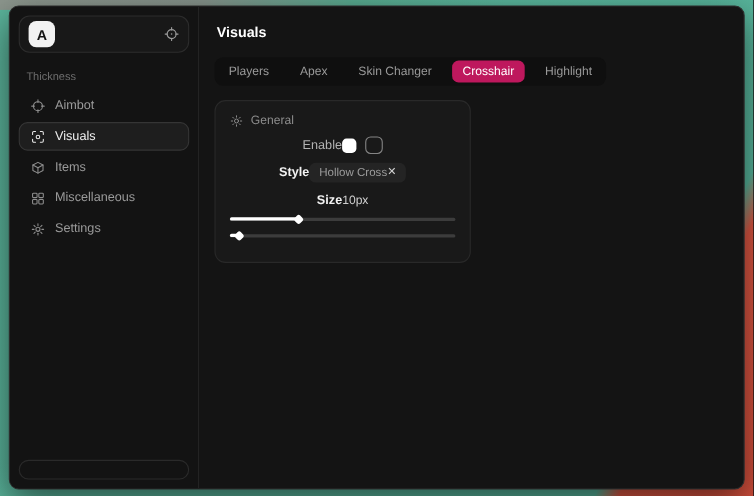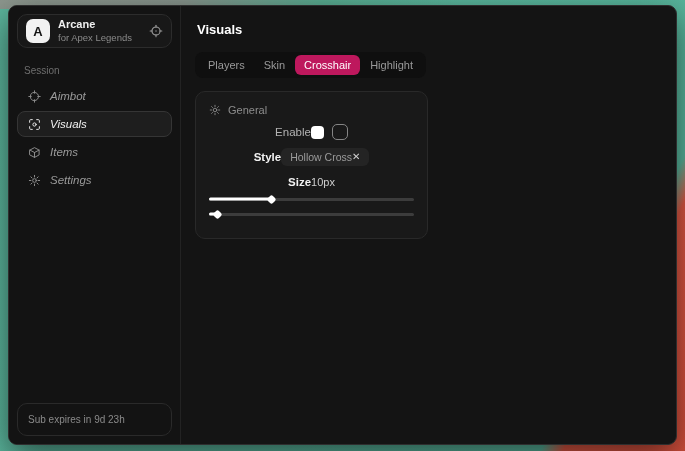--- a/index.html
+++ b/index.html
@@ -25,37 +25,37 @@
   .logo { width:24px; height:24px; min-width:24px; background:#f2f2f2; border-radius:7px;
         color:#141414; font-weight:bold; font-size:13px;
         display:flex; align-items:center; justify-content:center; }
   .brand-text { display:flex; flex-direction:column; line-height:1.25; }
   .brand-name { font-size:11px; font-weight:700; color:#efefef; }
   .brand-sub  { font-size:9.5px; color:#8b8b8b; }
   .brand .icon { margin-left:auto; color:#9c9c9c; display:flex; }
 
   .cat-label { font-size:10px; color:#6e6e6e; margin:17px 7px 7px; }
 
-  .nav { display:flex; flex-direction:column; gap:2px;font-style:italic; }
+  .nav { display:flex; flex-direction:column; gap:2px; }
   .nav-item { display:flex; align-items:center; gap:9px; height:26px; padding:0 10px;
         border-radius:8px; border:1px solid transparent; color:#9a9a9a; font-size:11.5px; cursor:default; }
   .nav-item .icon { display:flex; color:#8e8e8e; }
   .nav-item.selected { background:#1e1e1e; border-color:#353535; color:#f0f0f0; }
   .nav-item.selected .icon { color:#e8e8e8; }
 
   .footer-box { margin-top:auto; border:1px solid #2a2a2a; border-radius:10px;
         padding:8px 10px; font-size:10px; line-height:1.5; }
   .f1 { color:#8a8a8a; }
   .f2 { color:#d8d8d8; }
 
   
   .main { flex:1; padding:13px 14px; display:flex; flex-direction:column; }
   .page-title { font-size:13px; font-weight:700; color:#ffffff; margin:3px 0 15px 2px; }
 
-  .tabs { display:flex; align-items:center; gap:1px; background:#0f0f0f;
+  .tabs { display:flex; align-items:center; gap:10px; background:#0f0f0f;
         border-radius:8px; padding:3px 4px; width:fit-content; }
   .tab { font-size:11px; color:#9a9a9a; padding:4px 9px; border-radius:6px; white-space:nowrap; cursor:default; }
   .tab.selected { background:#be185d; color:#ffffff; }
 
   .panel { margin-top:13px; width:233px; background:#191919; border:1px solid #292929;
         border-radius:10px; padding:11px 12px 14px; }
   .panel-header { display:flex; align-items:center; gap:7px; color:#8d8d8d; font-size:11px; margin:1px 0 4px 1px; }
   .panel-header .icon { display:flex; color:#8d8d8d; }
 
   .row { display:flex; align-items:center; justify-content:center; height:24px; }
@@ -89,38 +89,34 @@
   <div class="bg-topstrip"></div>
 </div>
 
 <div class="window">
 
   <aside class="sidebar">
 
     <div class="brand">
       <div class="logo">
         <span>A</span>
-      </div>
-      <div class="brand-text">
-        <span class="brand-name">Arcane</span>
-        <span class="brand-sub">for Apex Legends</span>
       </div>
       <span class="icon">
         <svg width="14" height="14" viewBox="0 0 24 24" fill="none" stroke="currentColor" stroke-width="1.8" stroke-linecap="round">
           <circle cx="12" cy="12" r="7"></circle>
             <circle cx="12" cy="12" r="1.2" fill="currentColor" stroke="none"></circle>
           <line x1="12" y1="2" x2="12" y2="5.5"></line>
             <line x1="12" y1="18.5" x2="12" y2="22"></line>
           <line x1="2" y1="12" x2="5.5" y2="12"></line>
             <line x1="18.5" y1="12" x2="22" y2="12"></line>
         </svg>
       </span>
     </div>
 
-    <div class="cat-label">Session</div>
+    <div class="cat-label">Thickness</div>
 
     <nav class="nav">
       <div class="nav-item">
         <span class="icon">
           <svg width="13" height="13" viewBox="0 0 24 24" fill="none" stroke="currentColor" stroke-width="1.8" stroke-linecap="round">
             <circle cx="12" cy="12" r="7.5"></circle>
             <line x1="12" y1="1.5" x2="12" y2="6"></line>
               <line x1="12" y1="18" x2="12" y2="22.5"></line>
             <line x1="1.5" y1="12" x2="6" y2="12"></line>
               <line x1="18" y1="12" x2="22.5" y2="12"></line>
@@ -142,52 +138,63 @@
       </div>
       <div class="nav-item">
         <span class="icon">
           <svg width="13" height="13" viewBox="0 0 24 24" fill="none" stroke="currentColor" stroke-width="1.8" stroke-linecap="round" stroke-linejoin="round">
             <path d="M3.5 7.5 12 3l8.5 4.5v9L12 21l-8.5-4.5z"></path>
             <path d="M3.5 7.5 12 12l8.5-4.5"></path>
               <path d="M12 12v9"></path>
           </svg>
         </span>
         <span>Items</span>
+      </div>
+      <div class="nav-item">
+        <span class="icon">
+          <svg width="13" height="13" viewBox="0 0 24 24" fill="none" stroke="currentColor" stroke-width="1.8" stroke-linejoin="round">
+            <rect x="3" y="3" width="7.5" height="7.5" rx="1.5"></rect>
+              <rect x="13.5" y="3" width="7.5" height="7.5" rx="1.5"></rect>
+            <rect x="3" y="13.5" width="7.5" height="7.5" rx="1.5"></rect>
+              <rect x="13.5" y="13.5" width="7.5" height="7.5" rx="1.5"></rect>
+          </svg>
+        </span>
+        <span>Miscellaneous</span>
       </div>
       <div class="nav-item">
         <span class="icon">
           <svg width="13" height="13" viewBox="0 0 24 24" fill="none" stroke="currentColor" stroke-width="1.8" stroke-linecap="round">
             <circle cx="12" cy="12" r="3.4"></circle>
             <line x1="12" y1="2.5" x2="12" y2="5.5"></line>
               <line x1="12" y1="18.5" x2="12" y2="21.5"></line>
             <line x1="2.5" y1="12" x2="5.5" y2="12"></line>
               <line x1="18.5" y1="12" x2="21.5" y2="12"></line>
             <line x1="5.3" y1="5.3" x2="7.4" y2="7.4"></line>
               <line x1="16.6" y1="16.6" x2="18.7" y2="18.7"></line>
             <line x1="18.7" y1="5.3" x2="16.6" y2="7.4"></line>
               <line x1="7.4" y1="16.6" x2="5.3" y2="18.7"></line>
           </svg>
         </span>
         <span>Settings</span>
       </div>
     </nav>
 
     <div class="footer-box">
-      <div class="f1">Sub expires in 9d 23h</div>
     </div>
 
   </aside>
 
   <main class="main">
 
     <div class="page-title">Visuals</div>
 
     <div class="tabs">
       <div class="tab">Players</div>
-      <div class="tab">Skin</div>
+      <div class="tab">Apex</div>
+      <div class="tab">Skin Changer</div>
       <div class="tab selected">Crosshair</div>
       <div class="tab">Highlight</div>
     </div>
 
     <section class="panel">
 
       <div class="panel-header">
         <span class="icon">
           <svg width="12" height="12" viewBox="0 0 24 24" fill="none" stroke="currentColor" stroke-width="1.8" stroke-linecap="round">
             <circle cx="12" cy="12" r="3.6"></circle>

